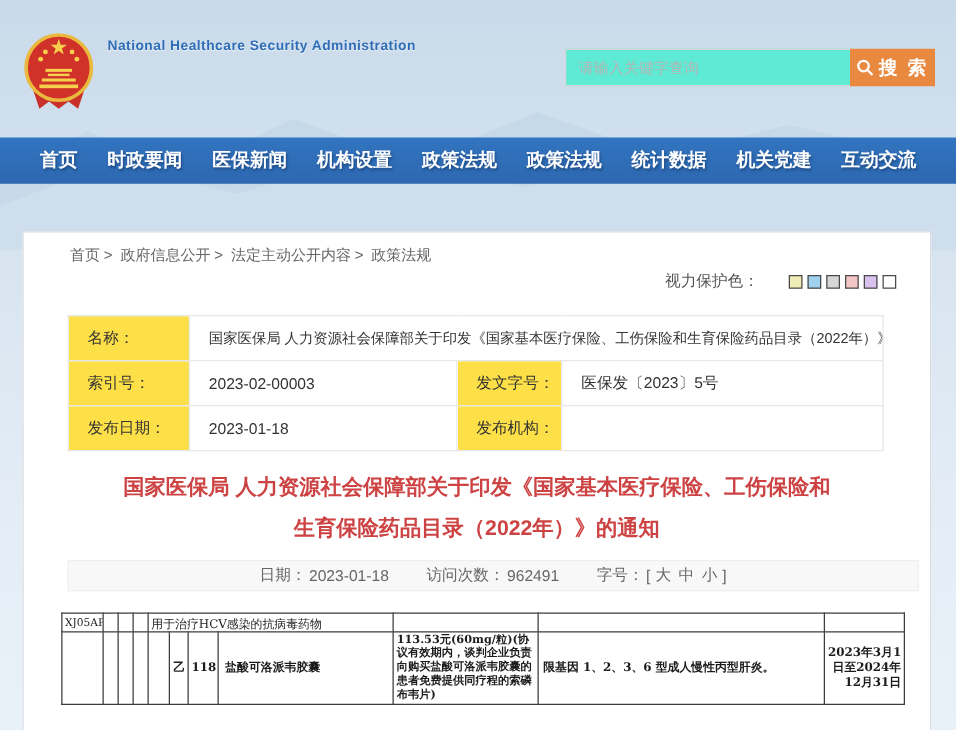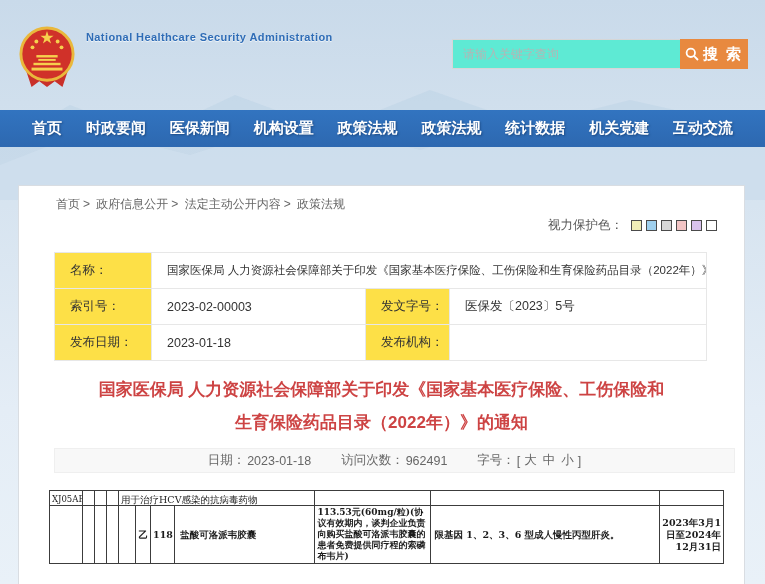--- a/index.html
+++ b/index.html
@@ -51,21 +51,21 @@
   }
   
   .panel {
     position:absolute; left:18px; top:185px; width:727px; height:480px;
     background:#fff; border:1px solid #d9dde2;
   }
   .breadcrumb { position:absolute; left:37px; top:10px; font-size:12px; color:#666; }
   .breadcrumb span { cursor:pointer; }
   .breadcrumb .crumb-sep { margin:0 3px; cursor:default; }
   .eye-protect { position:absolute; right:27px; top:31px; display:flex; align-items:center; }
-  .eye-protect .ep-label { font-size:12.5px; color:#555; margin-right:4px; }
+  .eye-protect .ep-label { font-size:12.5px; color:#555; margin-right:20px; }
   .swatch { width:11px; height:11px; border:1px solid #4a4a4a; margin-left:4px; cursor:pointer; }
   
   .meta-table {
     position:absolute; left:35px; top:66px; width:652px;
     border-collapse:collapse; table-layout:fixed;
   }
   .meta-table td {
     border:1px solid #e7e7e7; height:36px; font-size:12.5px; color:#333;
     padding-left:15px; overflow:hidden; white-space:nowrap;
   }

